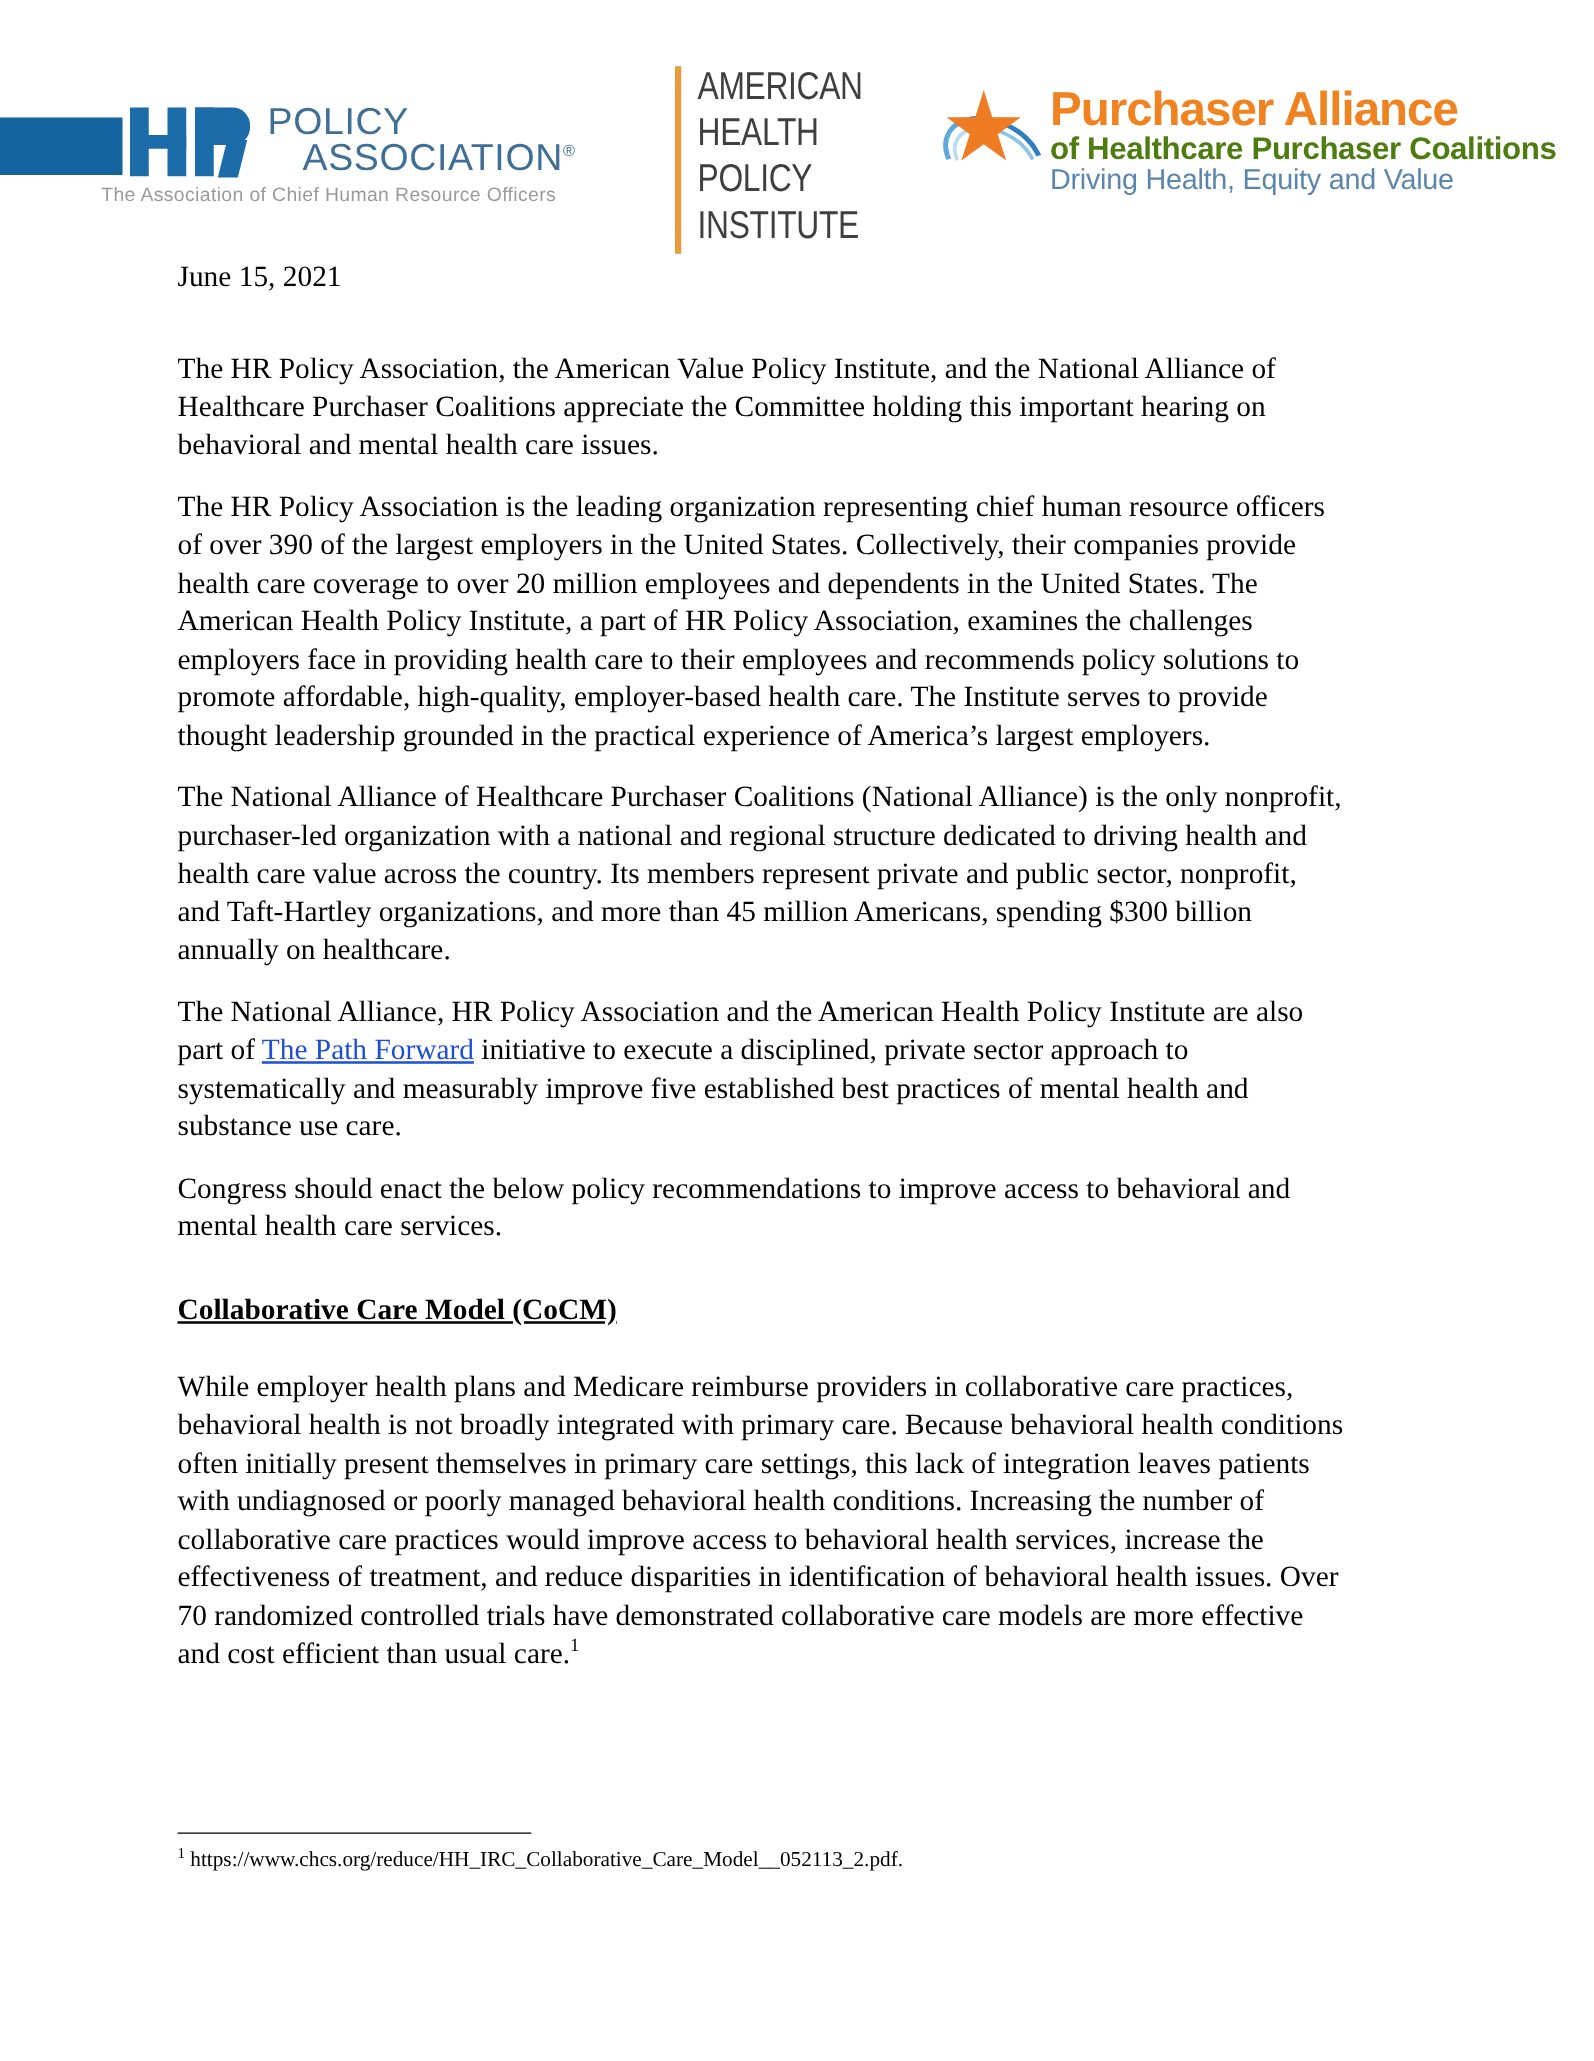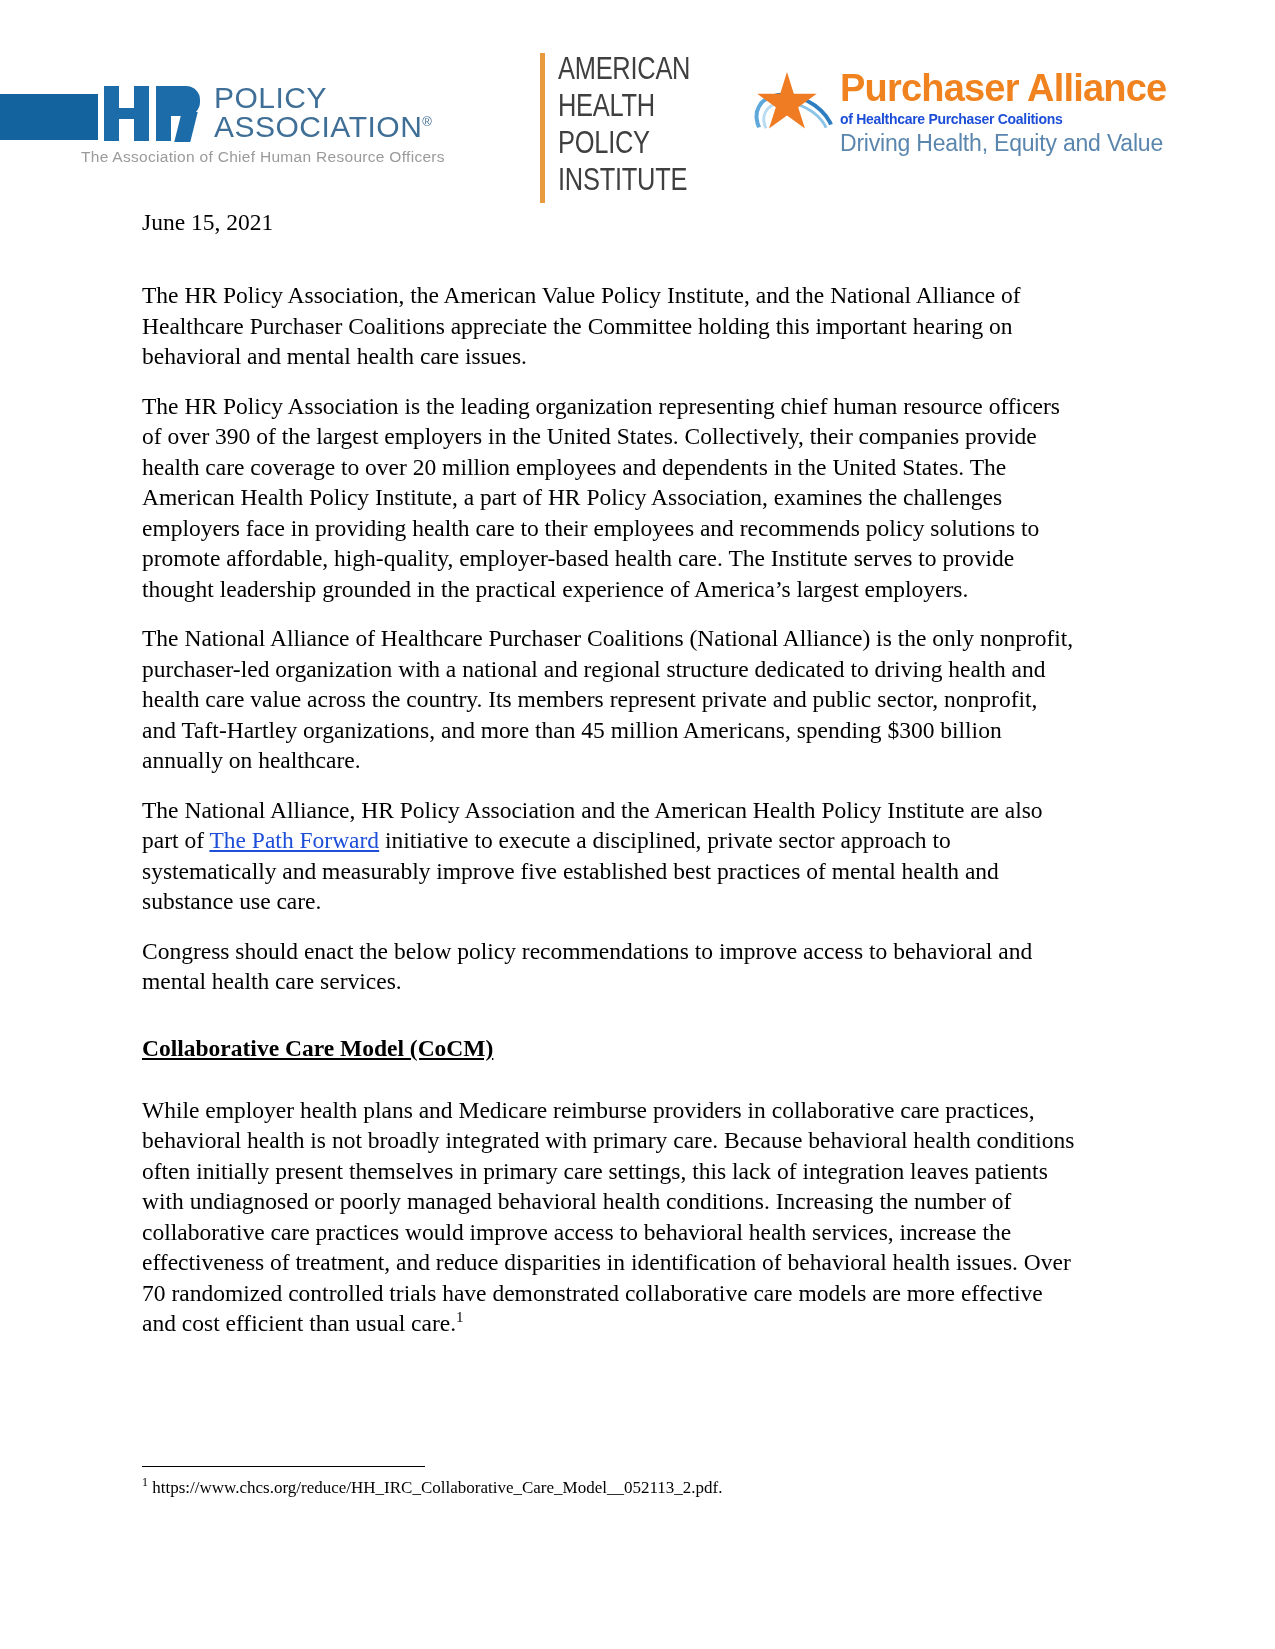--- a/index.html
+++ b/index.html
@@ -70,21 +70,21 @@
     transform: skewX(-14deg);
   }
   .hrpa-words {
     position: absolute;
     left: 214px; top: 0px;
     font-family: "Liberation Sans", "DejaVu Sans", sans-serif;
     color: #3f6f96;
     line-height: 0.95;
   }
   .hrpa-words .l1 { font-size: 30px; letter-spacing: 0.5px; display:block; }
-  .hrpa-words .l2 { font-size: 30px; letter-spacing: 0.5px; display:block; }
+  .hrpa-words .l2 { font-size: 30px; letter-spacing: 0.5px; display:block;margin-left:28px; }
   .hrpa-words .reg { font-size: 13px; vertical-align: super; }
   .hrpa-tagline {
     position: absolute;
     left: 81px; top: 64px;
     font-family: "Liberation Sans", "DejaVu Sans", sans-serif;
     font-size: 15.5px;
     color: #9a9a9a;
     letter-spacing: 0.3px;
     white-space: nowrap;
   }
@@ -153,22 +153,22 @@
     font-weight: bold;
     font-size: 38px;
     color: #f0831f;
     letter-spacing: -0.8px;
     line-height: 40px;
     display: block;
   }
   .na-l2 {
     font-family: "Liberation Sans", "DejaVu Sans", sans-serif;
     font-weight: bold;
-    font-size: 14px;
-    color: #1d4ed8;
+    font-size: 25px;
+    color: #4d7c0f;
     letter-spacing: -0.3px;
     line-height: 22px;
     display: block;
   }
   .na-l3 {
     font-family: "Liberation Sans", "DejaVu Sans", sans-serif;
     font-size: 23px;
     color: #5a86ae;
     letter-spacing: -0.2px;
     line-height: 26px;

